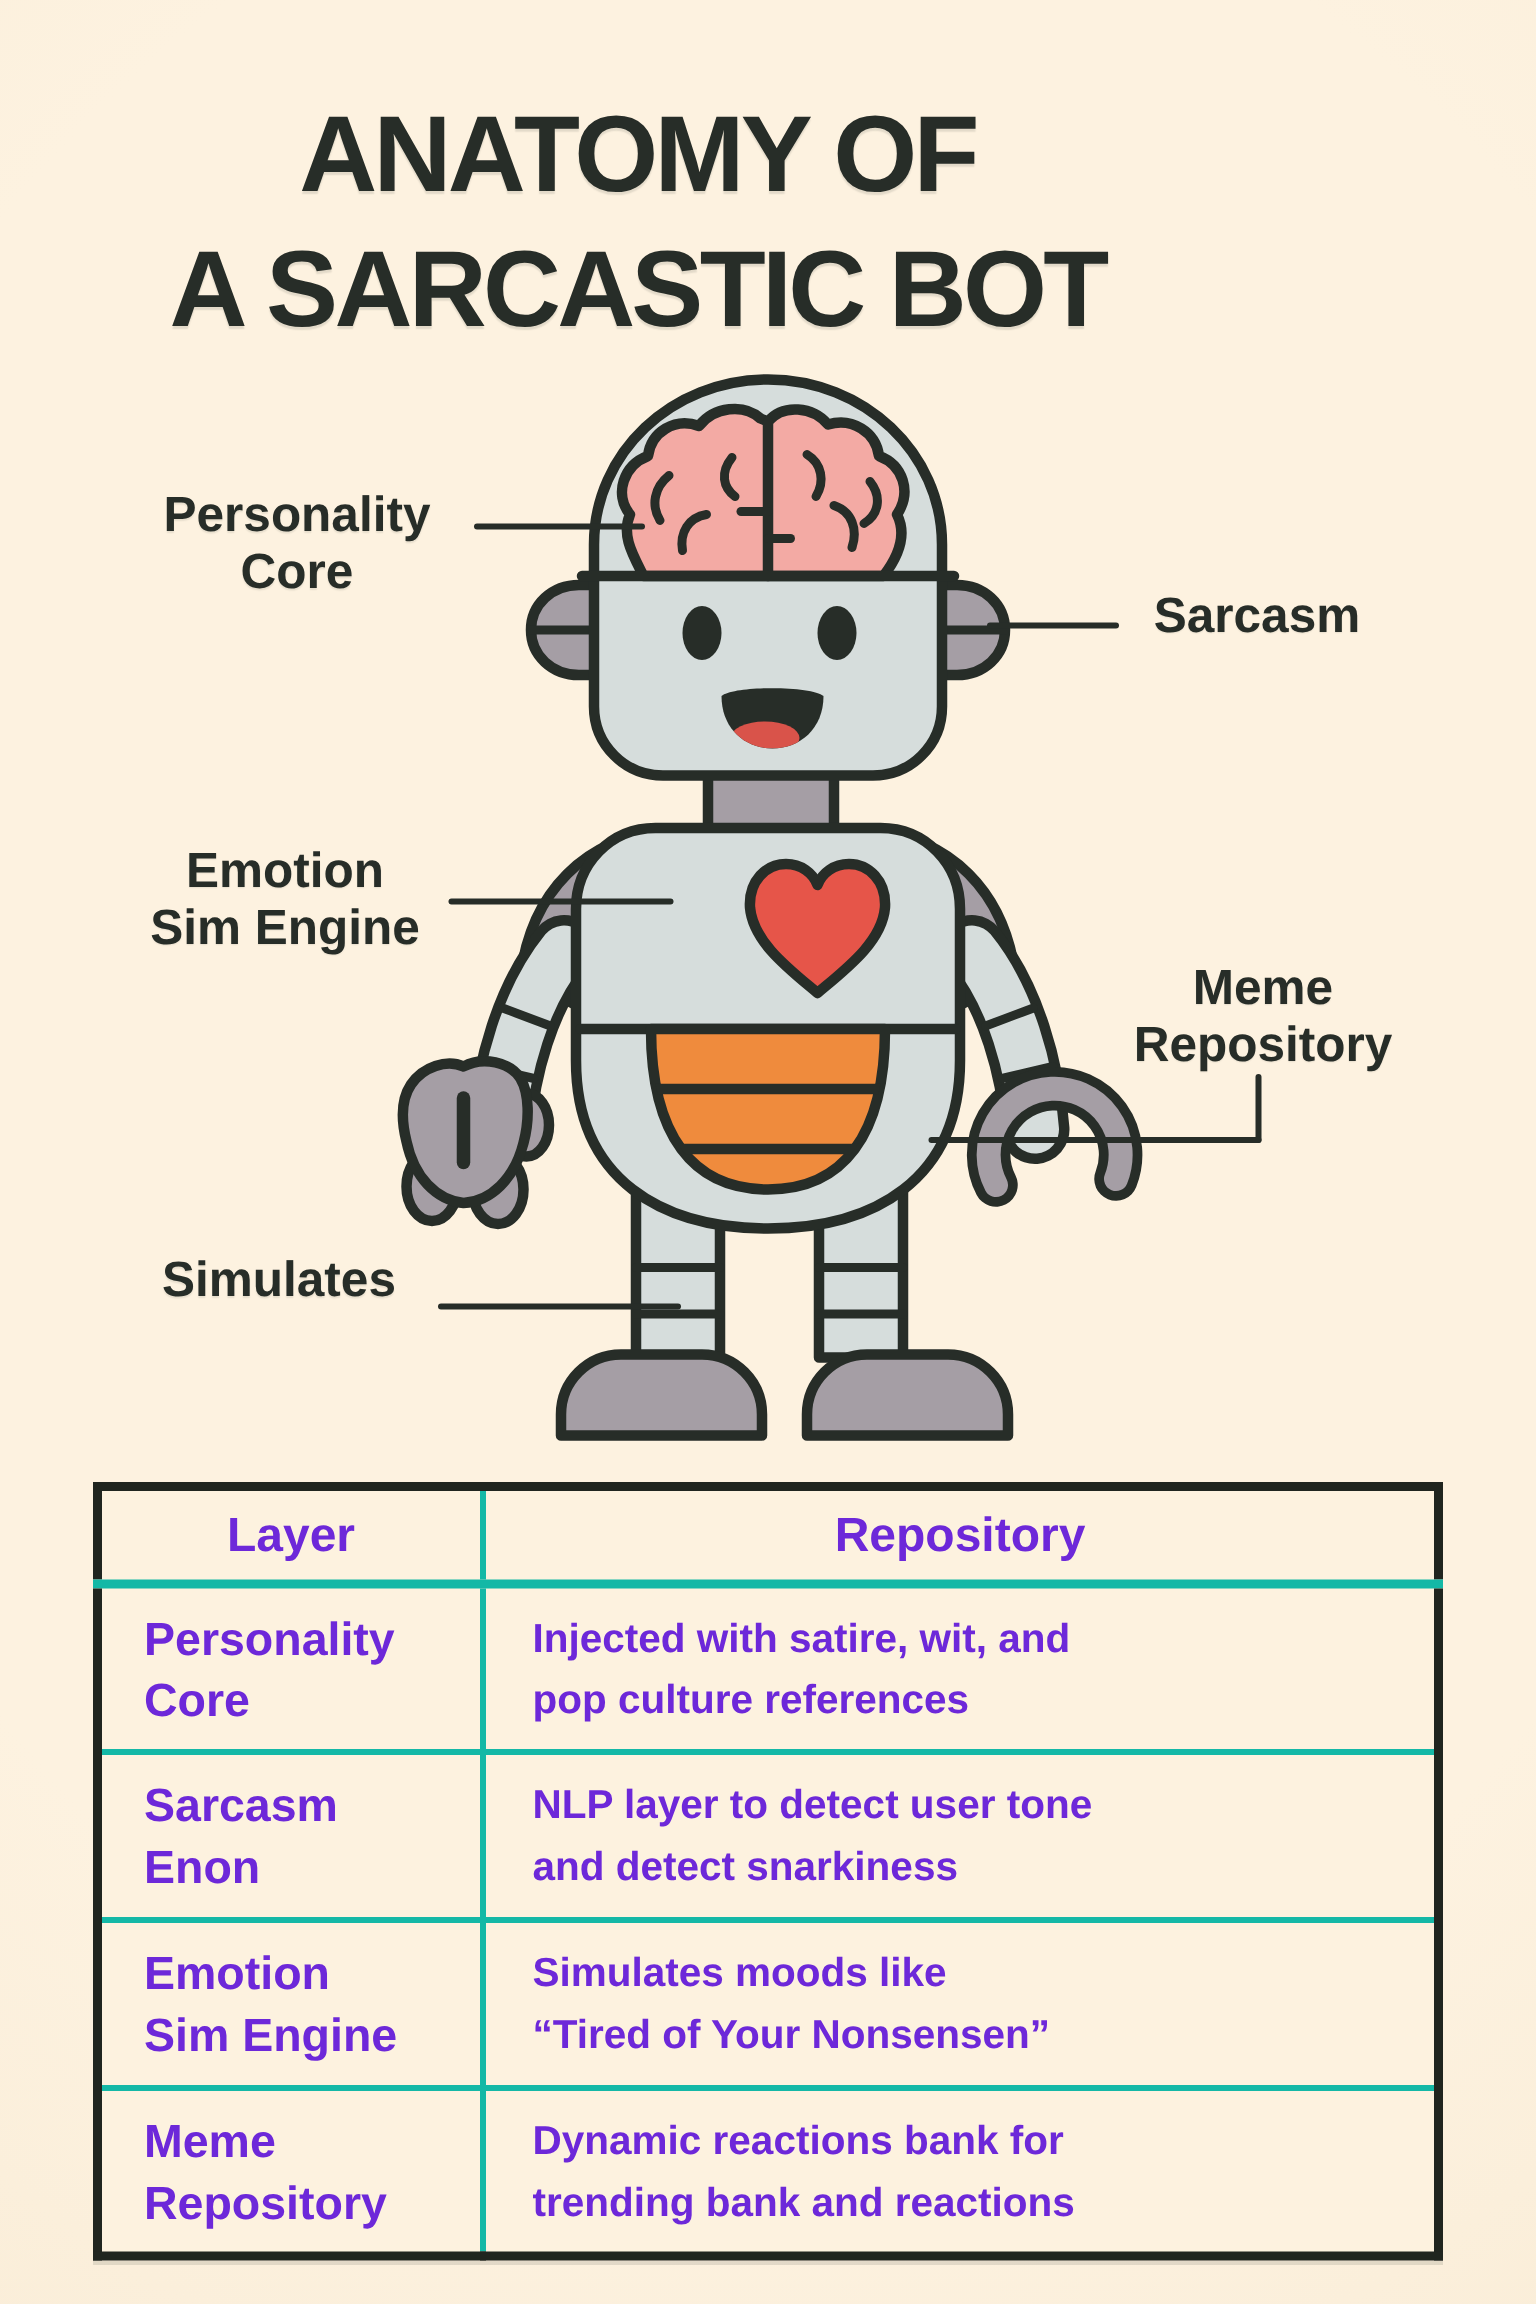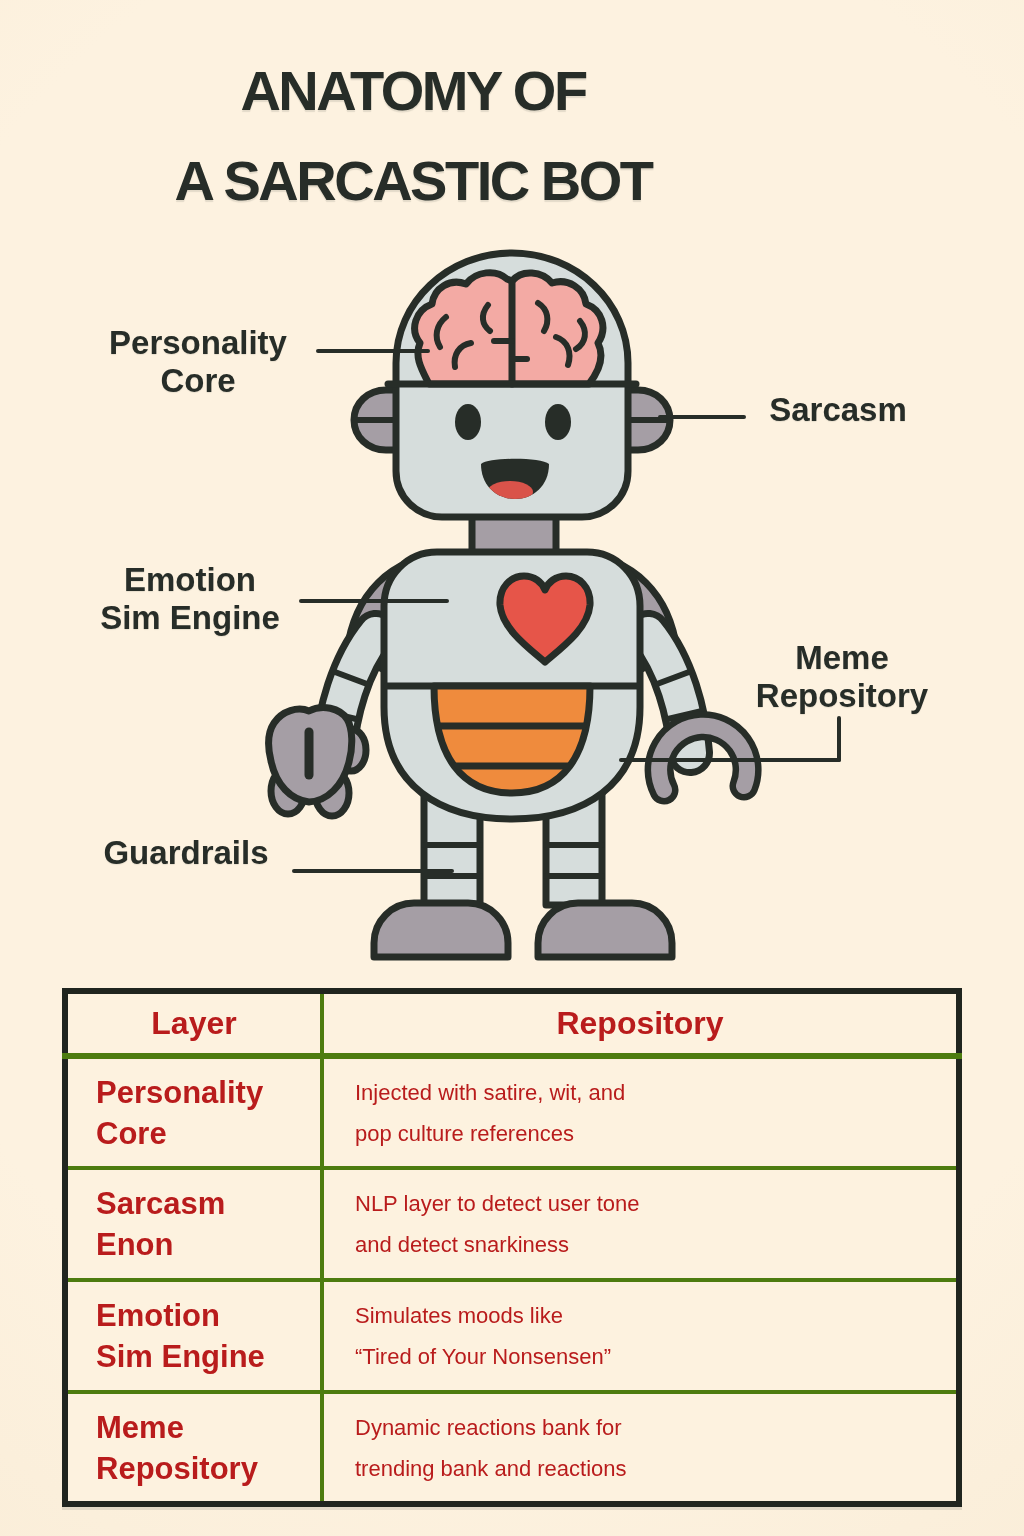--- a/index.html
+++ b/index.html
@@ -11,22 +11,22 @@
     overflow:hidden;
   }
   .canvas {
     position:relative; width:1024px; height:1536px;
     background: radial-gradient(ellipse 120% 90% at 50% 42%, #fdf2e0 55%, #f9ecd6 88%, #f3e6cc 100%);
     color:#272d28;
   }
   
   .title {
     position:absolute; top:42px; left:0; width:818px;
-    margin:4px; text-align:center;
-    font-weight:700; font-size:56px; line-height:90px; letter-spacing:-2.5px;
+    margin:16px; text-align:center;
+    font-weight:700; font-size:72px; line-height:90px; letter-spacing:-2.5px;
     color:#272d28;
     text-shadow:0 2px 1px rgba(40,46,41,0.12);
   }
   .title span { display:block; }
   
   .callout {
     position:absolute; text-align:center;
     font-weight:700; font-size:33px; line-height:38px; color:#272d28;
     text-shadow:0 1px 1px rgba(40,46,41,0.10);
   }
@@ -49,34 +49,34 @@
   .robot-figure { position:absolute; left:250px; top:245px; width:530px; height:725px; }
   
   .layers-table {
     position:absolute; left:62px; top:988px; width:900px;
     border-collapse:collapse; table-layout:fixed;
     background:#fdf2df;
     border:6px solid #20251f;
     box-shadow:0 3px 0 rgba(40,46,41,0.12);
   }
   .layers-table th, .layers-table td {
-    border:4px solid #4d7c0f;
+    border:4px solid #14b8a6;
     vertical-align:middle;
-    color:#b91c1c;
+    color:#6d28d9;
   }
   .layers-table th {
     height:65px; font-size:32px; font-weight:700; text-align:center;
     border-bottom-width:6px;
   }
   .layers-table td { height:112px; }
   .layers-table td.layer-cell {
     padding-left:28px; font-weight:700; font-size:31px; line-height:41px;
   }
   .layers-table td.desc-cell {
-    padding-left:31px; font-weight:400; font-size:22px; line-height:41px;
+    padding-left:31px; font-weight:700; font-size:27px; line-height:41px;
   }
   .cell-line { display:block; }
 </style>
 </head>
 <body>
 
 <div class="canvas">
 
   <h1 class="title">
     <span>ANATOMY OF</span>
@@ -187,21 +187,21 @@
   </div>
   <div class="callout" id="callout-emotion">
     <span>Emotion</span>
     <span>Sim Engine</span>
   </div>
   <div class="callout" id="callout-meme">
     <span>Meme</span>
     <span>Repository</span>
   </div>
   <div class="callout" id="callout-guardrails">
-    <span>Guardrails</span>
+    <span>Simulates</span>
   </div>
 
   <div class="pointer" id="ptr-personality"></div>
   <div class="pointer" id="ptr-sarcasm"></div>
   <div class="pointer" id="ptr-emotion"></div>
   <div class="pointer v" id="ptr-meme-v"></div>
   <div class="pointer" id="ptr-meme-h"></div>
   <div class="pointer" id="ptr-guardrails"></div>
 
   <table class="layers-table">

